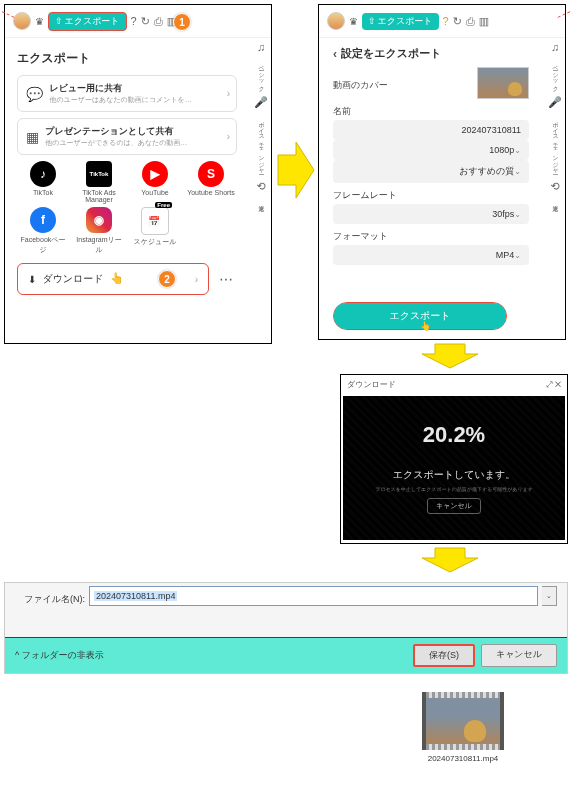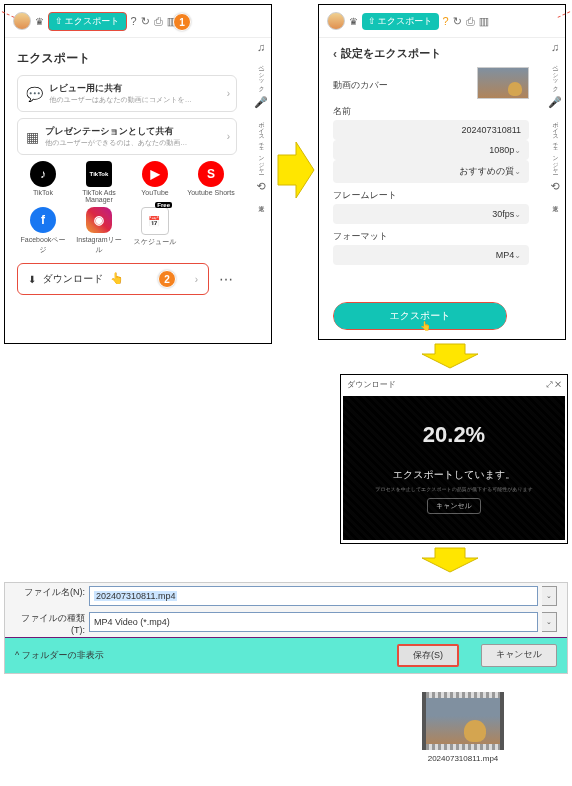--- a/index.html
+++ b/index.html
@@ -58,21 +58,21 @@
 .arrow-d1{left:420px;top:342px;width:60px;height:28px}
 .arrow-d2{left:420px;top:546px;width:60px;height:28px}
 .ar svg{width:100%;height:100%}
 .p3-head{display:flex;justify-content:space-between;align-items:center;font-size:8px;color:#555;padding:4px 6px}
 .p3-body{background:#000;margin:2px;height:calc(100% - 24px);position:relative;display:flex;flex-direction:column;align-items:center;justify-content:center;color:#fff}
 .pct{font-size:22px;font-weight:bold}
 .exp-txt{font-size:10px;margin-top:20px}
 .sub-txt{font-size:5px;color:#888;margin-top:4px}
 .cancel-btn{border:1px solid #666;border-radius:3px;padding:2px 8px;font-size:7px;color:#ccc;margin-top:6px}
 .p3-bg{position:absolute;inset:0;opacity:0.1;background:repeating-linear-gradient(45deg,#333,#333 3px,#000 3px,#000 6px)}
-.p4-row{display:flex;align-items:flex-start;padding:3px 10px;gap:4px}
+.p4-row{display:flex;align-items:flex-end;padding:3px 10px;gap:4px}
 .p4-label{width:70px;text-align:right;font-size:9px;color:#333}
 .p4-input{flex:1;border:1px solid #7a9ac0;padding:2px 4px;font-size:9px;background:#fff;height:14px;display:flex;align-items:center;justify-content:space-between}
 .p4-drop{border:1px solid #999;border-left:none;width:14px;height:18px;display:flex;align-items:center;justify-content:center;font-size:7px;background:#eee;color:#555}
 .p4-bottom{display:flex;justify-content:space-between;align-items:center;padding:6px 10px;border-top:1px solid #701a75;position:absolute;bottom:0;left:0;right:0;background:#5eead4}
 .folder-toggle{font-size:9px;color:#333}
 .win-btn{border:1px solid #999;padding:3px 14px;font-size:9px;background:#e8e8e8;border-radius:2px}
 .win-btn.save{border:2px solid #e74c3c;background:#e1e1e1}
 .dl1{left:422px;top:674px;width:80px;height:18px;border-top:none;border-bottom:none}
 .dl1::before,.dl1::after{content:"";position:absolute;width:40px;border-top:1px dashed #e74c3c;top:0}
 .dl1::before{left:-22px;transform:rotate(25deg);transform-origin:left}
@@ -243,30 +243,23 @@
 
 <div class="panel p4">
   <div class="p4-row">
     <div class="p4-label">ファイル名(N):</div>
     <div class="p4-input">
         <span class="sel" style="background:#cce5ff;padding:0 2px">202407310811.mp4</span>
         <span></span>
       </div>
     <div class="p4-drop">⌄</div>
   </div>
-  <div class="p4-row">
-    <div class="p4-label">ファイルの種類(T):</div>
-    <div class="p4-input">
-        <span>MP4 Video (*.mp4)</span>
-      </div>
-    <div class="p4-drop">⌄</div>
-  </div>
   <div class="p4-bottom">
     <span class="folder-toggle">^ フォルダーの非表示</span>
-    <div style="display:flex;gap:22px">
+    <div style="display:flex;gap:6px">
       <div class="win-btn save">保存(S)</div>
       <div class="win-btn">キャンセル</div>
     </div>
   </div>
 </div>
 
 <div class="dl1"></div>
 
 <div class="thumb-panel">
   <div class="thumb-img">

